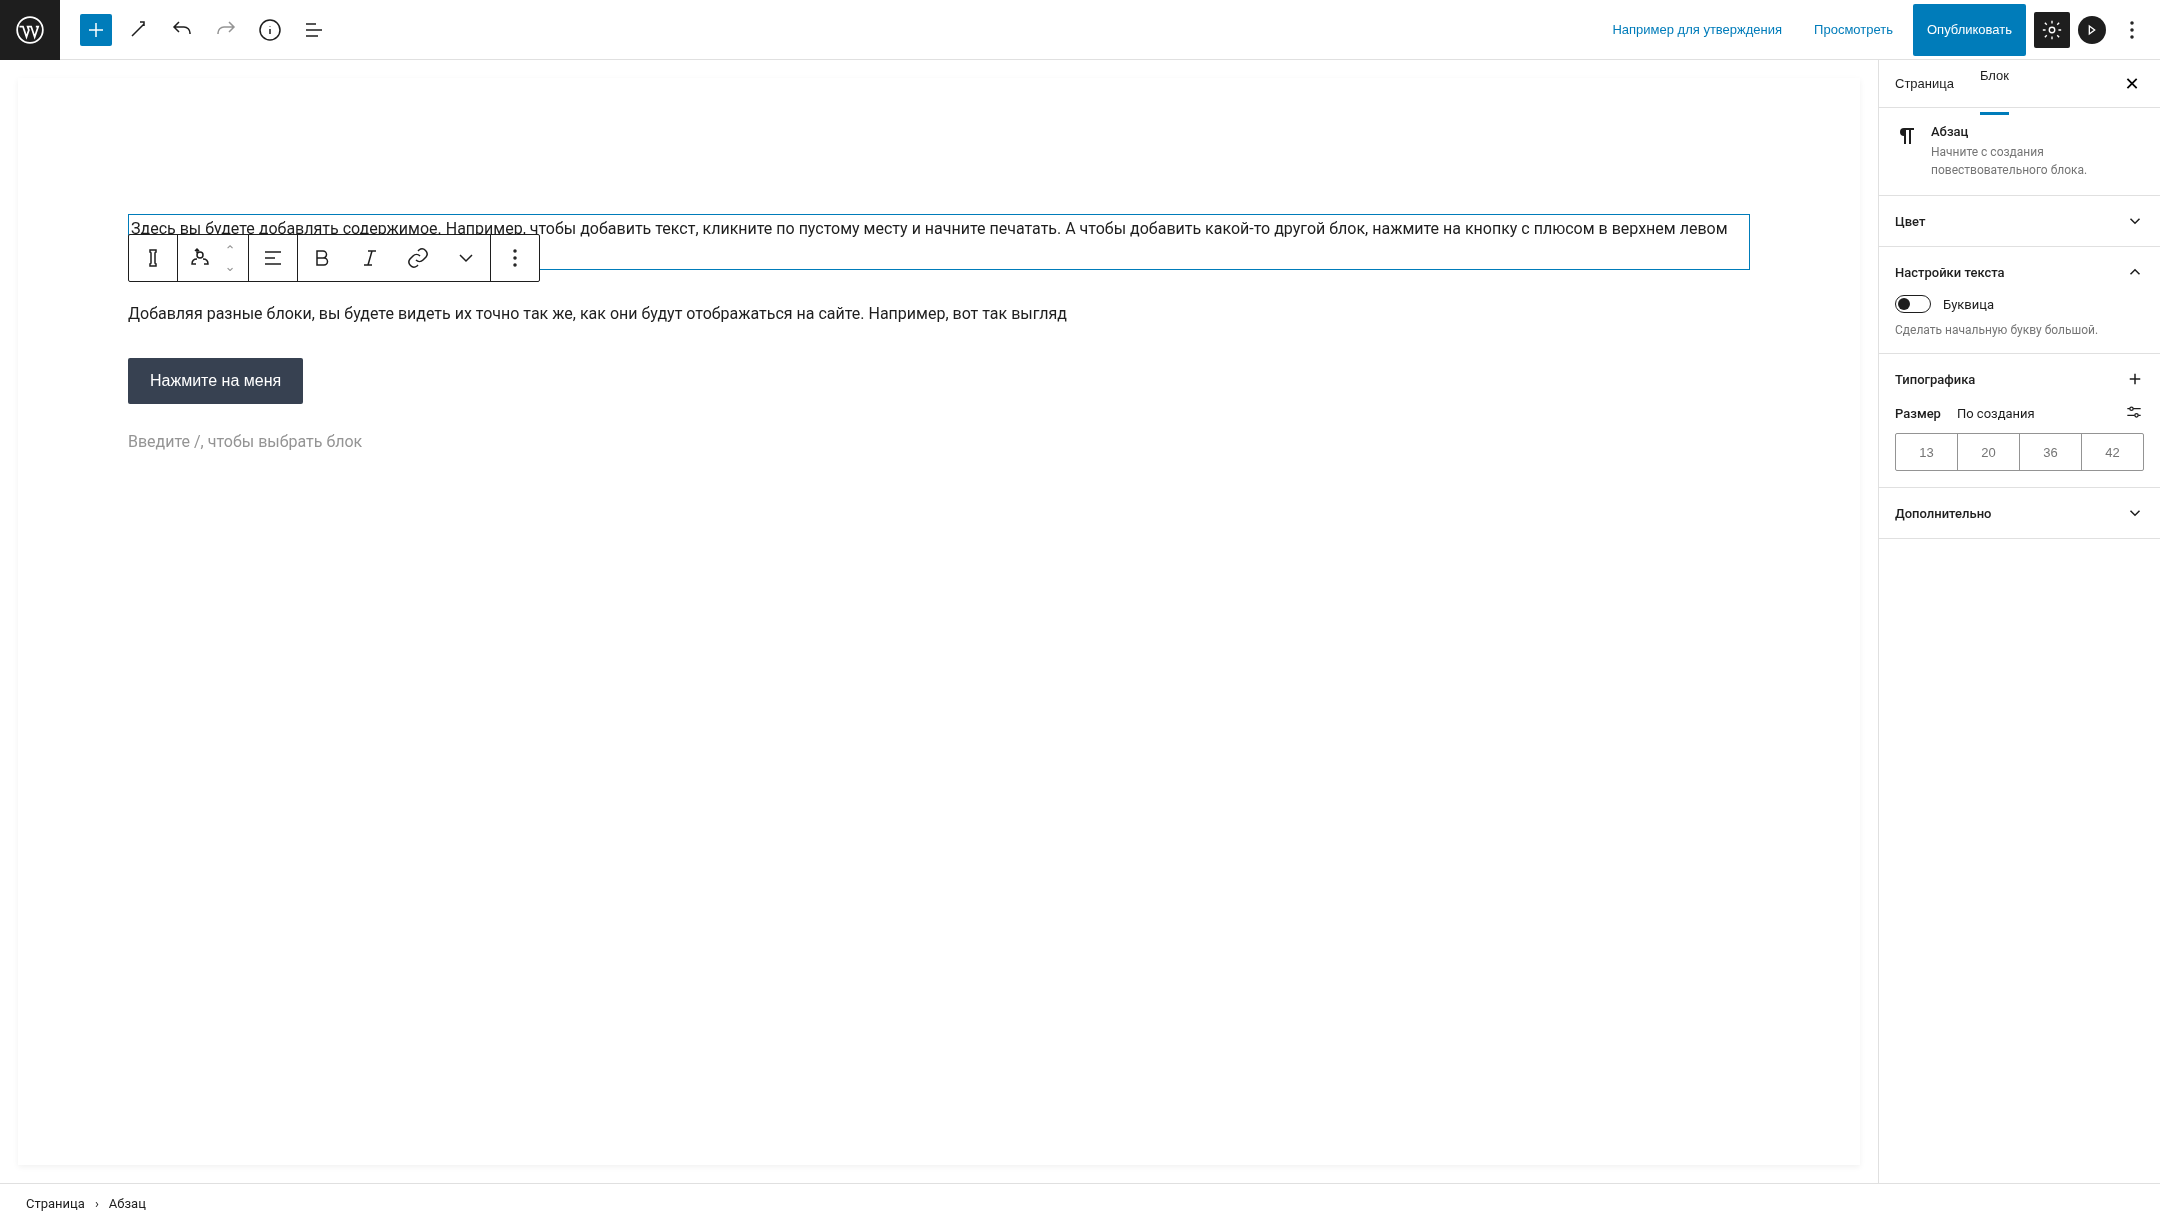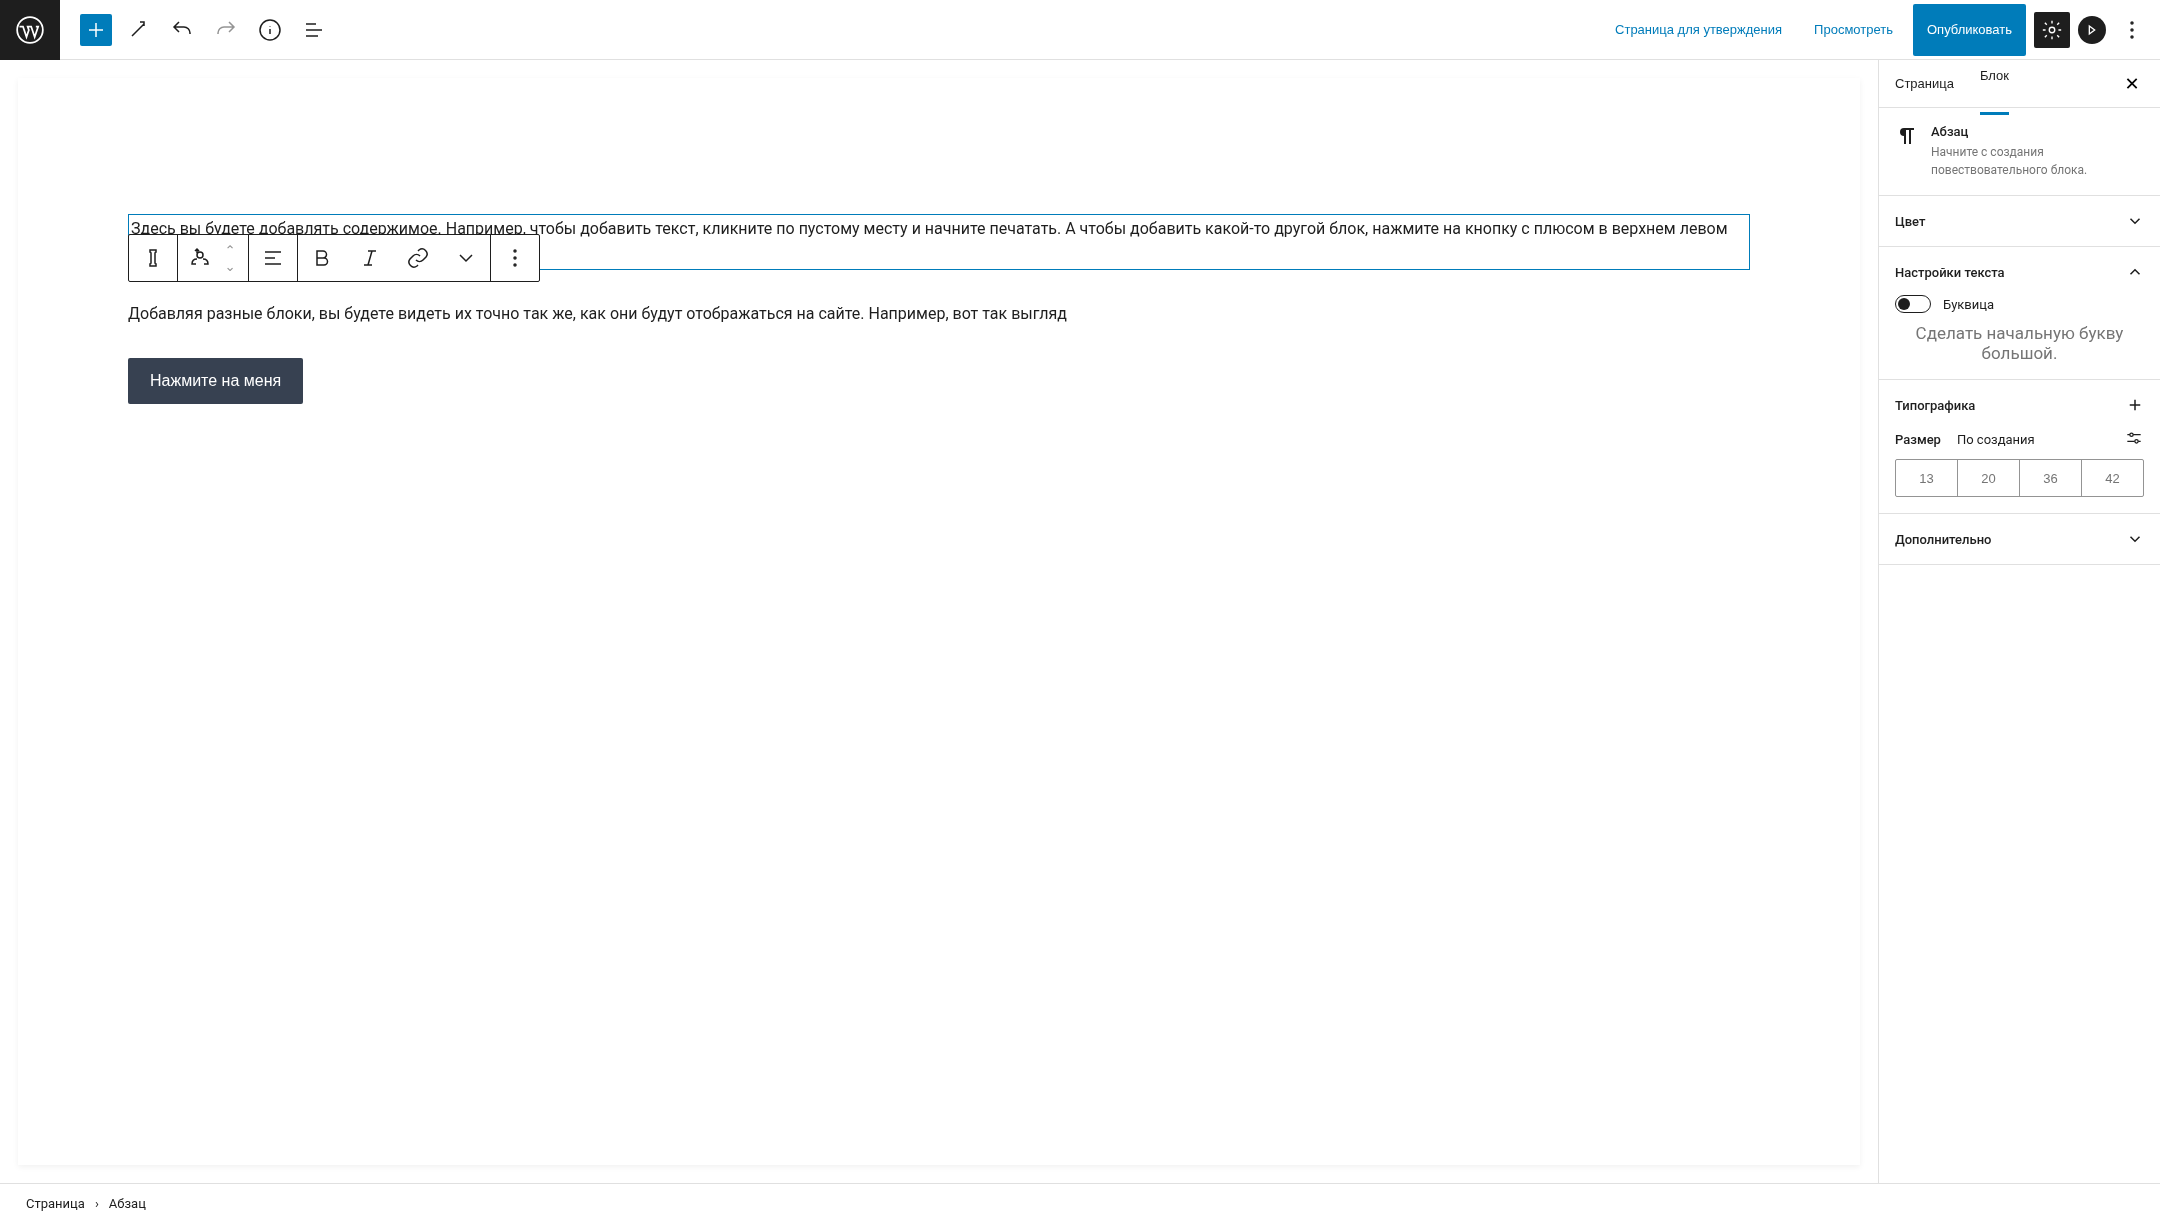--- a/index.html
+++ b/index.html
@@ -51,21 +51,21 @@
 .sb-row { display: flex; align-items: center; justify-content: space-between; cursor:pointer; }
 .sb-head { display:flex; gap:12px; align-items:flex-start; }
 .sb-head svg{ width:24px; height:24px; fill:#1e1e1e; flex-shrink:0;}
 .sb-title { font-weight: 500; margin-bottom: 4px; }
 .sb-desc { font-size: 12px; color: #757575; line-height:1.5; }
 .sb-label { font-weight: 500; }
 .chev { width:18px; height:18px; fill:none; stroke:#1e1e1e; stroke-width:2; }
 .toggle-wrap{ display:flex; align-items:center; gap:12px; margin-top:4px;}
 .toggle { width:36px; height:18px; background:#fff; border:1.5px solid #1e1e1e; border-radius:10px; position:relative; cursor:pointer;}
 .toggle::after{ content:""; width:12px; height:12px; background:#1e1e1e; border-radius:50%; position:absolute; top:1.5px; left:2px;}
-.help-text{ font-size:17px; color:#757575; margin-top:10px;text-align:center;}
+.help-text{ font-size:12px; color:#757575; margin-top:10px;}
 .size-label{ display:flex; gap:16px; margin-top:14px; align-items:center;}
 .size-label span:first-child{font-weight:500;}
 .size-label span:last-child{color:#757575;}
 .slider-btn{ margin-left:auto; border:none; background:transparent; cursor:pointer;}
 .size-grid{ display:flex; border:1px solid #949494; border-radius:2px; margin-top:8px;}
 .size-grid button{ flex:1; height:36px; border:none; background:transparent; border-right:1px solid #949494; cursor:pointer; color:#757575; font-size:13px;}
 .size-grid button:last-child{border-right:none;}
 
 .footer { height:40px; border-top:1px solid #e0e0e0; display:flex; align-items:center; padding:0 26px; font-size:13px;}
 .footer .sep{ margin:0 10px; color:#1e1e1e;}
@@ -107,21 +107,21 @@
           <path d="M12 8v.5M12 11v5"></path>
         </svg>
     </button>
     <button class="tb-btn">
       <svg viewBox="0 0 24 24">
           <path d="M4 6h10M4 12h16M4 18h12"></path>
         </svg>
     </button>
   </div>
   <div class="toolbar-right">
-    <button class="link-btn">Страница для утверждения</button>
+    <button class="link-btn">Например для утверждения</button>
     <button class="link-btn">Просмотреть</button>
     <button class="publish-btn">Опубликовать</button>
     <button class="dark-btn">
       <svg viewBox="0 0 24 24" stroke-width="1.5">
           <circle cx="12" cy="12" r="3" fill="none"></circle>
           <path d="M12 2v3M12 19v3M4.2 4.2l2.1 2.1M17.7 17.7l2.1 2.1M2 12h3M19 12h3M4.2 19.8l2.1-2.1M17.7 6.3l2.1-2.1" fill="none"></path>
         </svg>
     </button>
     <button class="round-btn">
       <svg viewBox="0 0 24 24">
@@ -196,20 +196,21 @@
                 <circle cx="12" cy="12" r="1"></circle>
                 <circle cx="12" cy="19" r="1"></circle>
               </svg>
             </button>
         </div>
       </div>
 
       <p class="paragraph para-selected">Здесь вы будете добавлять содержимое. Например, чтобы добавить текст, кликните по пустому месту и начните печатать. А чтобы добавить какой-то другой блок, нажмите на кнопку с плюсом в верхнем левом углу или справа под последним блоком.</p>
       <p class="paragraph para2">Добавляя разные блоки, вы будете видеть их точно так же, как они будут отображаться на сайте. Например, вот так выгляд</p>
       <button class="cta-btn">Нажмите на меня</button>
+      <p class="placeholder">Введите /, чтобы выбрать блок</p>
     </div>
   </div>
 
   <div class="sidebar">
     <div class="sb-tabs">
       <button class="sb-tab">Страница</button>
       <button class="sb-tab active">Блок</button>
       <button class="sb-close">✕</button>
     </div>
 

